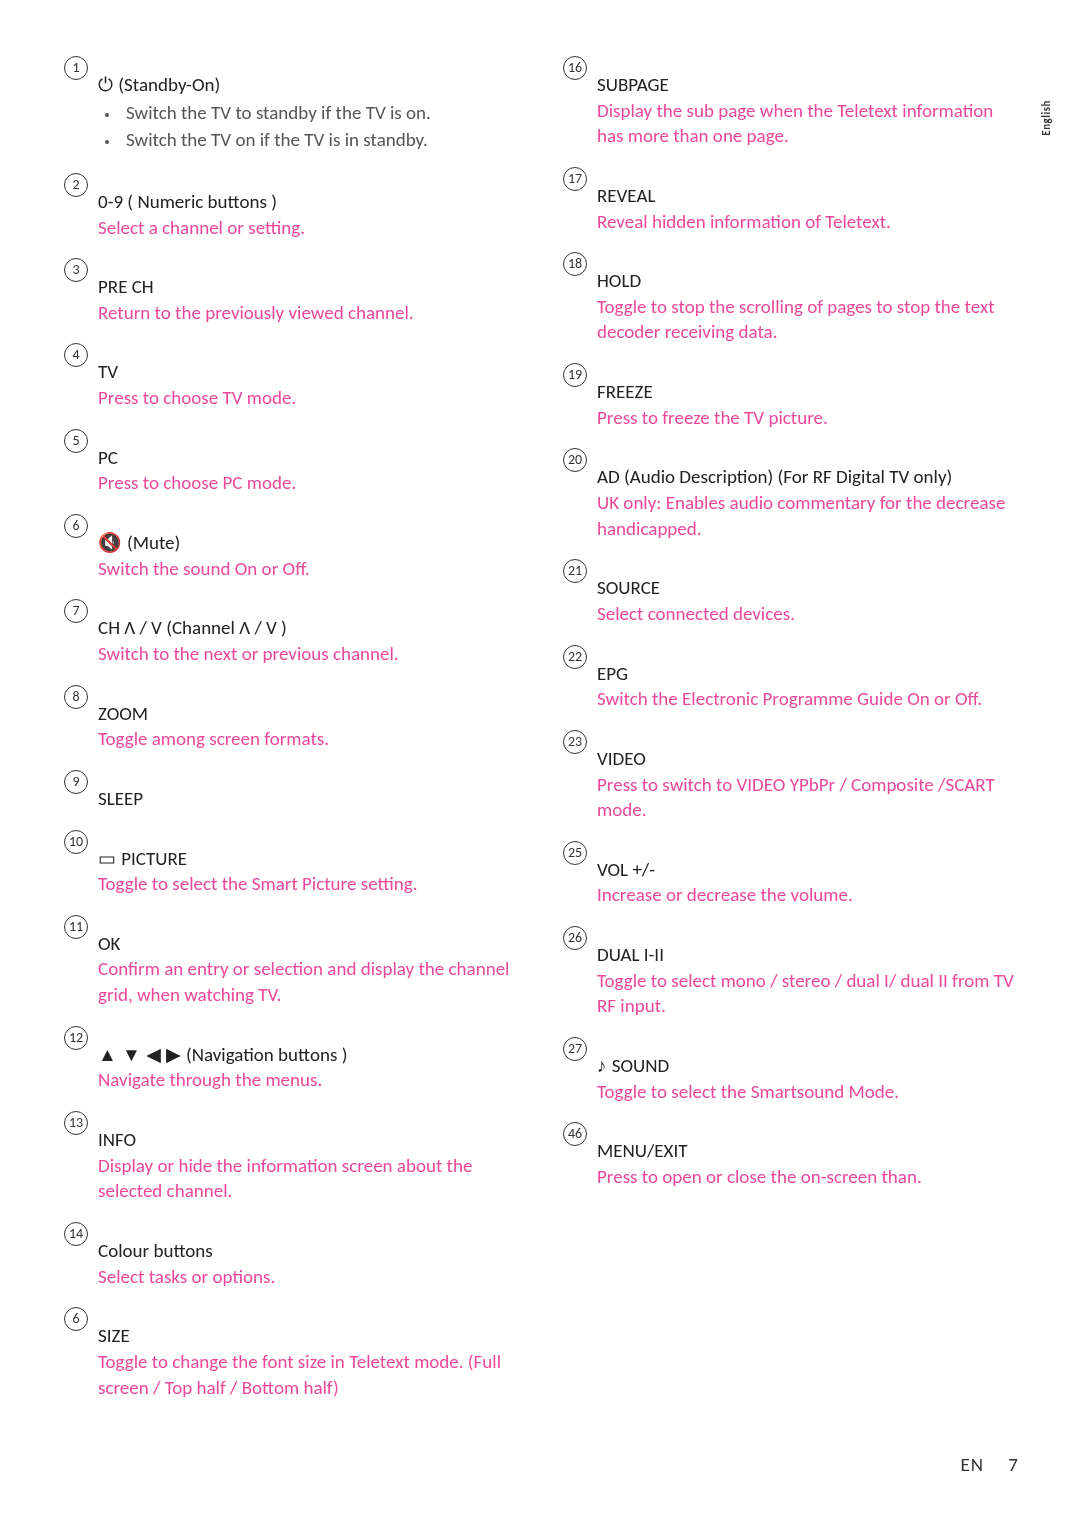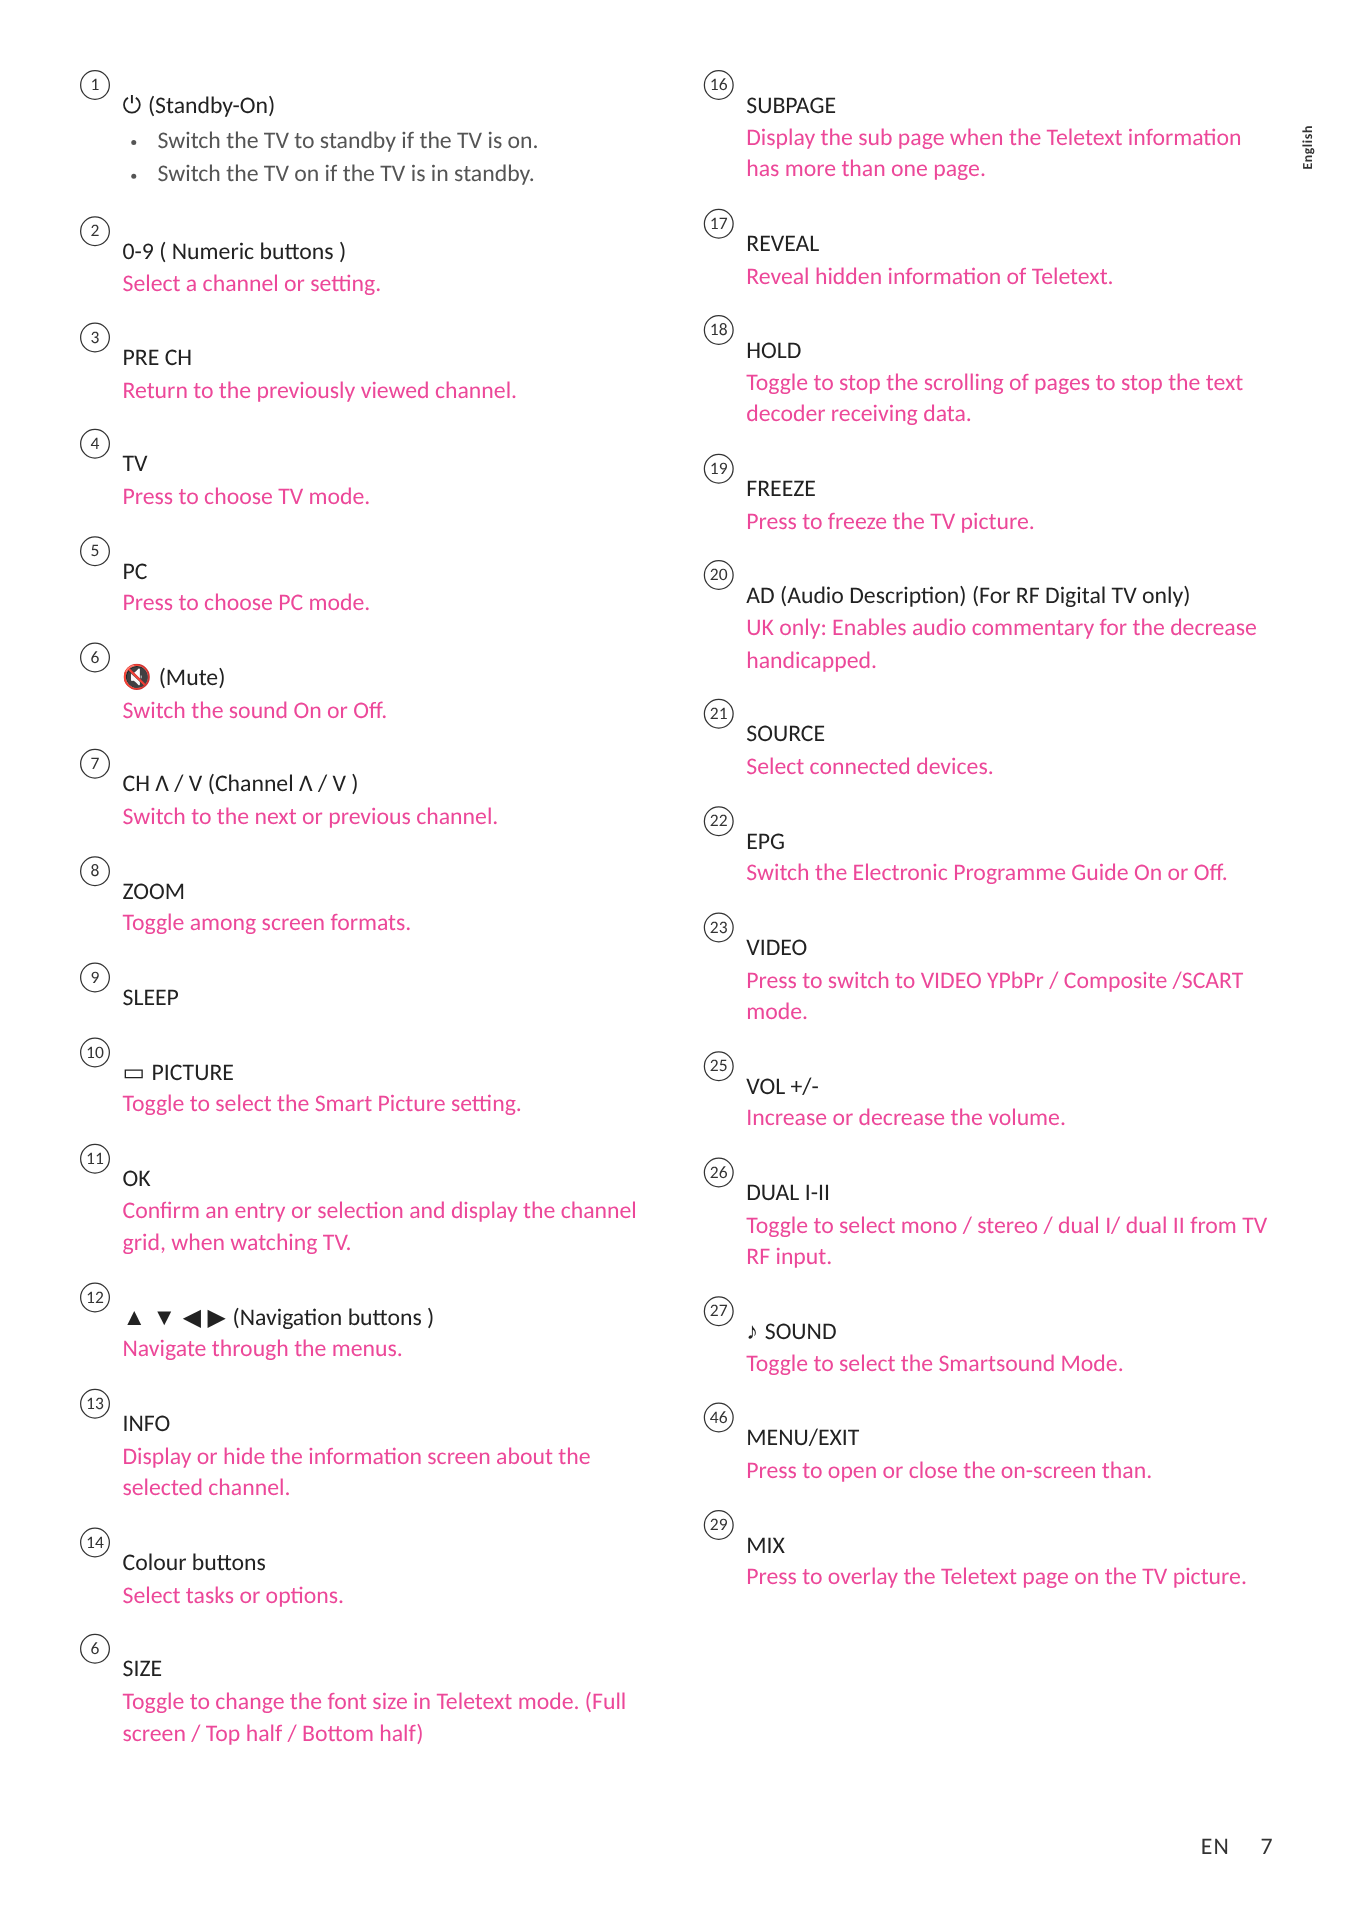--- a/index.html
+++ b/index.html
@@ -79,21 +79,21 @@
     top: 100px;
     transform: rotate(-90deg);
     transform-origin: right top;
     font-size: 11px;
     font-weight: 600;
     letter-spacing: 0.5px;
     color: #333;
   }
   .footer {
     position: absolute;
-    bottom: 38px;
+    bottom: 51px;
     right: 62px;
     font-size: 19px;
     color: #333;
   }
   .footer .lang { margin-right: 20px; letter-spacing:1px;}
   .ico { font-family: "Segoe UI Symbol","Arial Unicode MS",sans-serif; }
 </style>
 </head>
 <body>
 
@@ -337,29 +337,20 @@
           <div class="desc">Toggle to select the Smartsound Mode.</div>
         </div>
       </div>
       <div class="item">
         <div class="num">
           <span class="num-circle">46</span>
         </div>
         <div class="body">
           <div><span class="title">MENU/EXIT</span></div>
           <div class="desc">Press to open or close the on-screen than.</div>
-        </div>
-      </div>
-      <div class="item">
-        <div class="num">
-          <span class="num-circle">29</span>
-        </div>
-        <div class="body">
-          <div><span class="title">MIX</span></div>
-          <div class="desc">Press to overlay the Teletext page on the TV picture.</div>
         </div>
       </div>
     </div>
 </div>
 
 <div class="side-tab">English</div>
 
 <div class="footer">
   <span class="lang">EN</span>
   <span>7</span>

